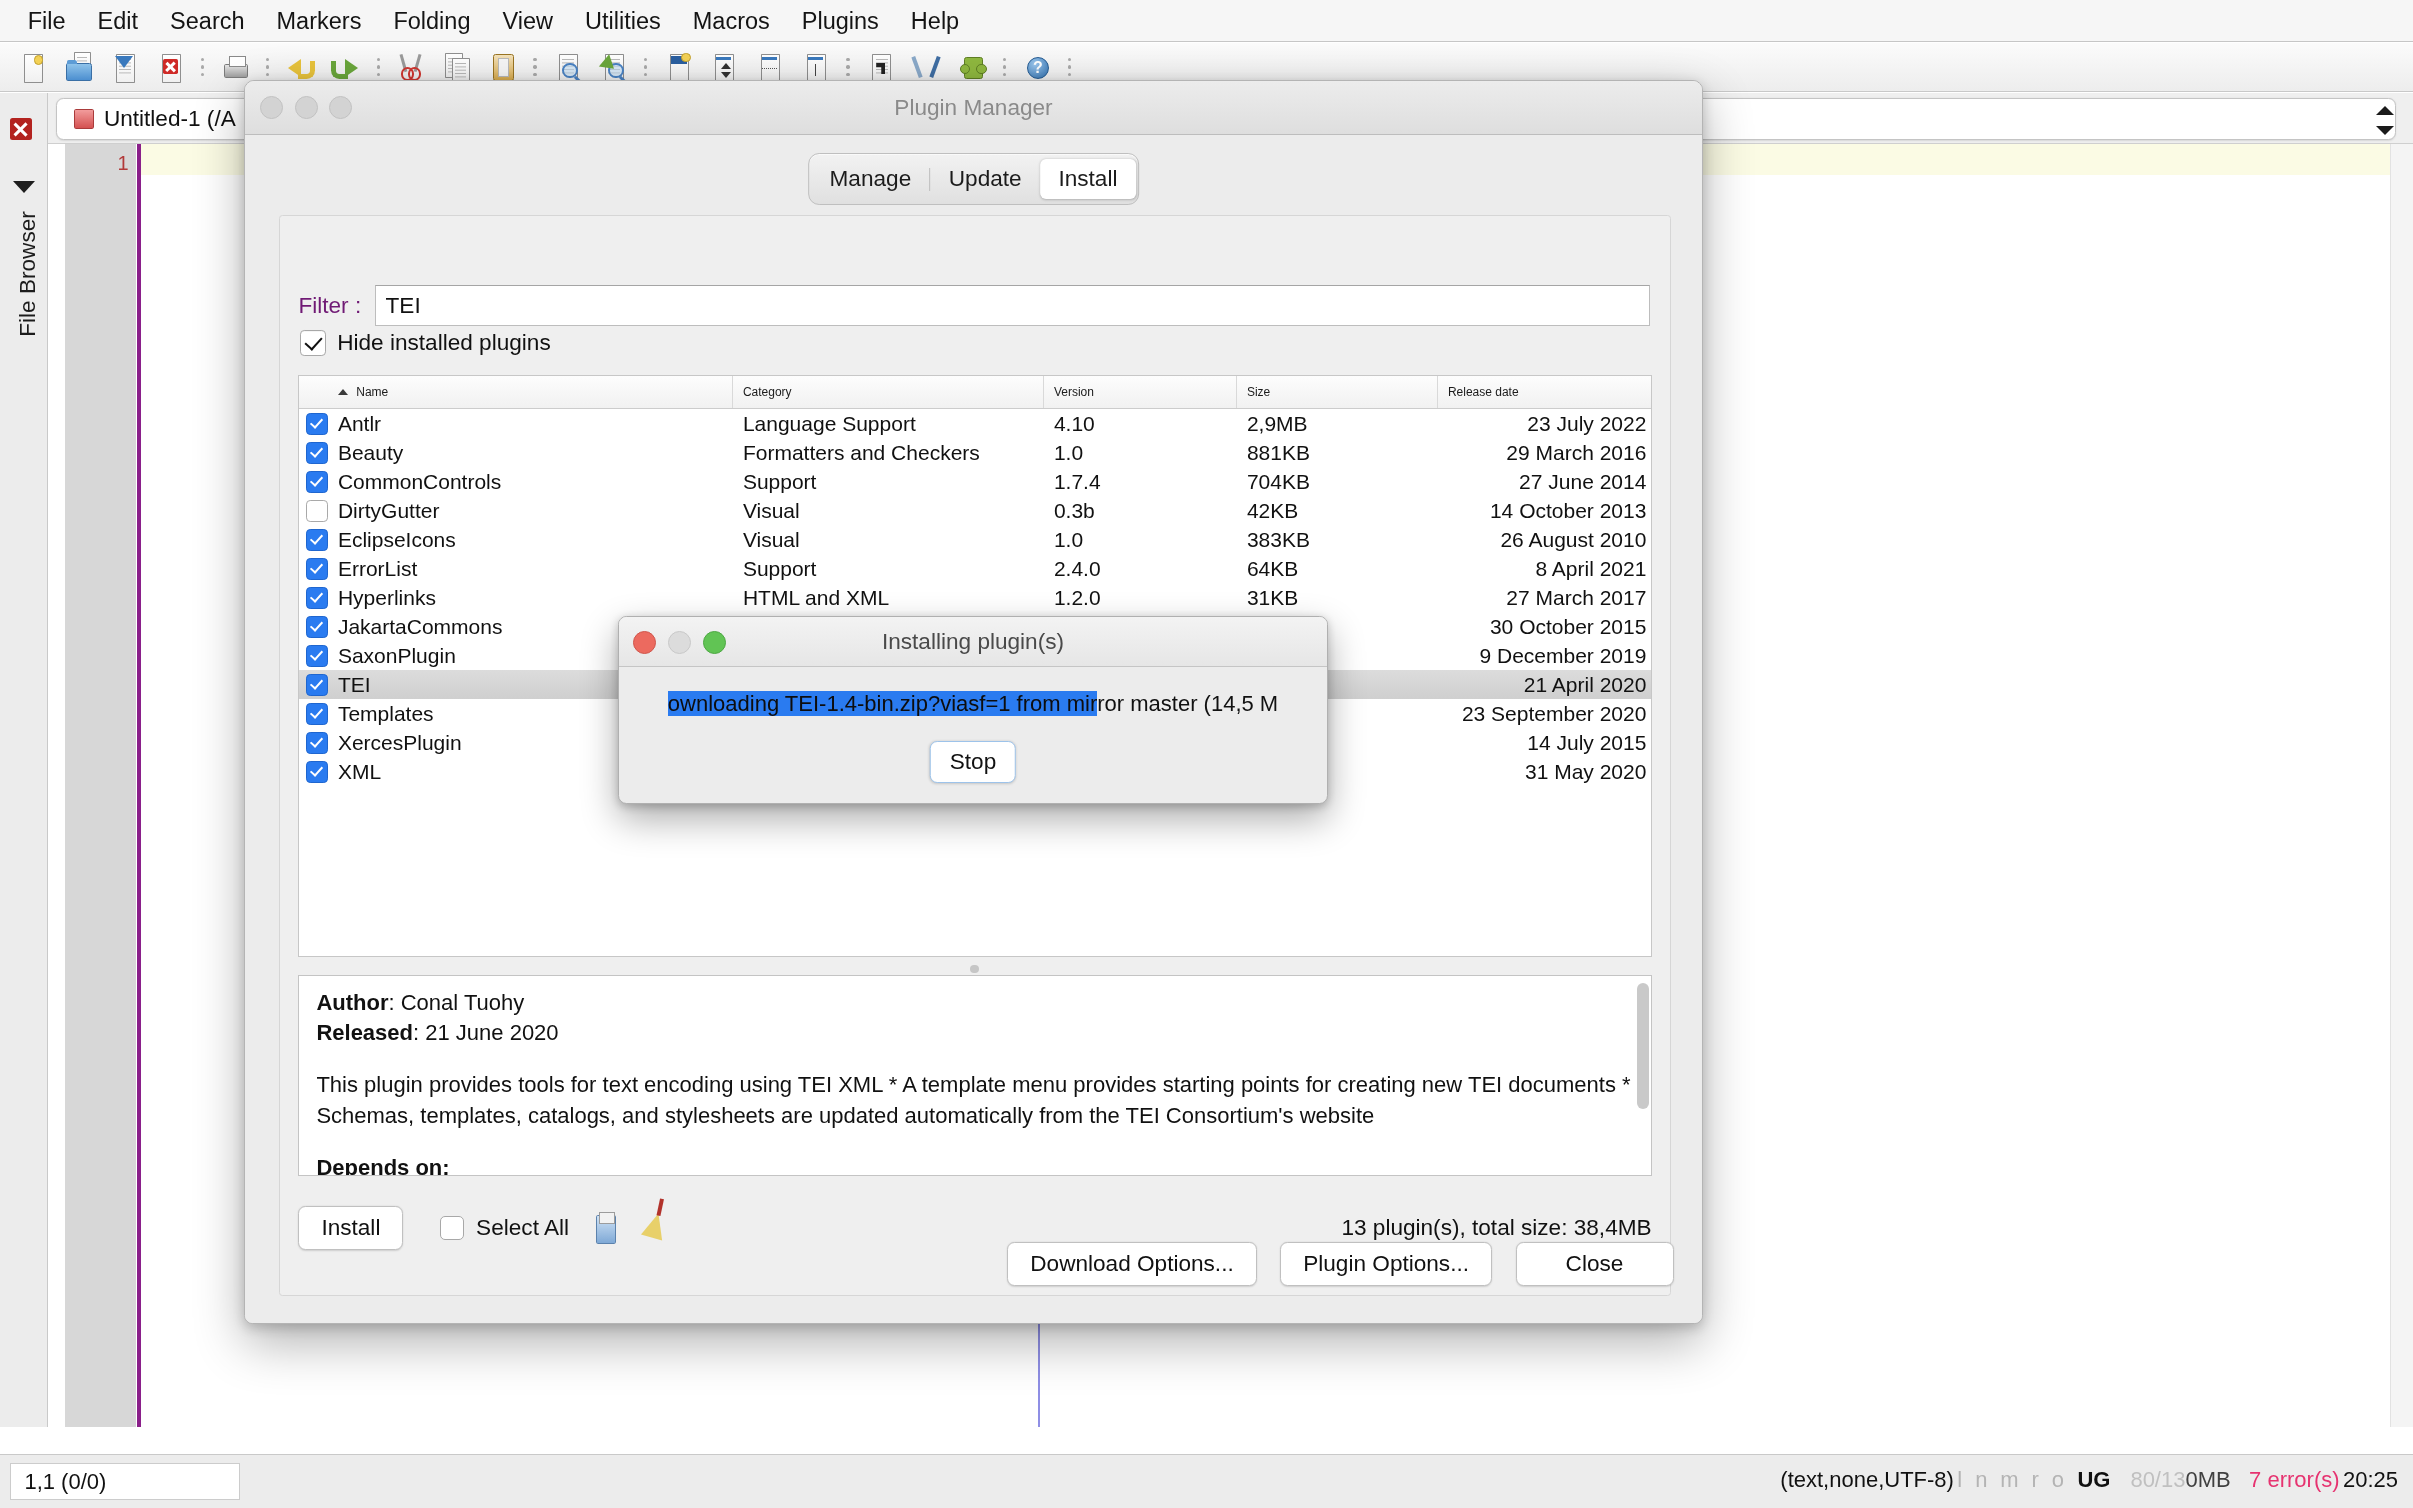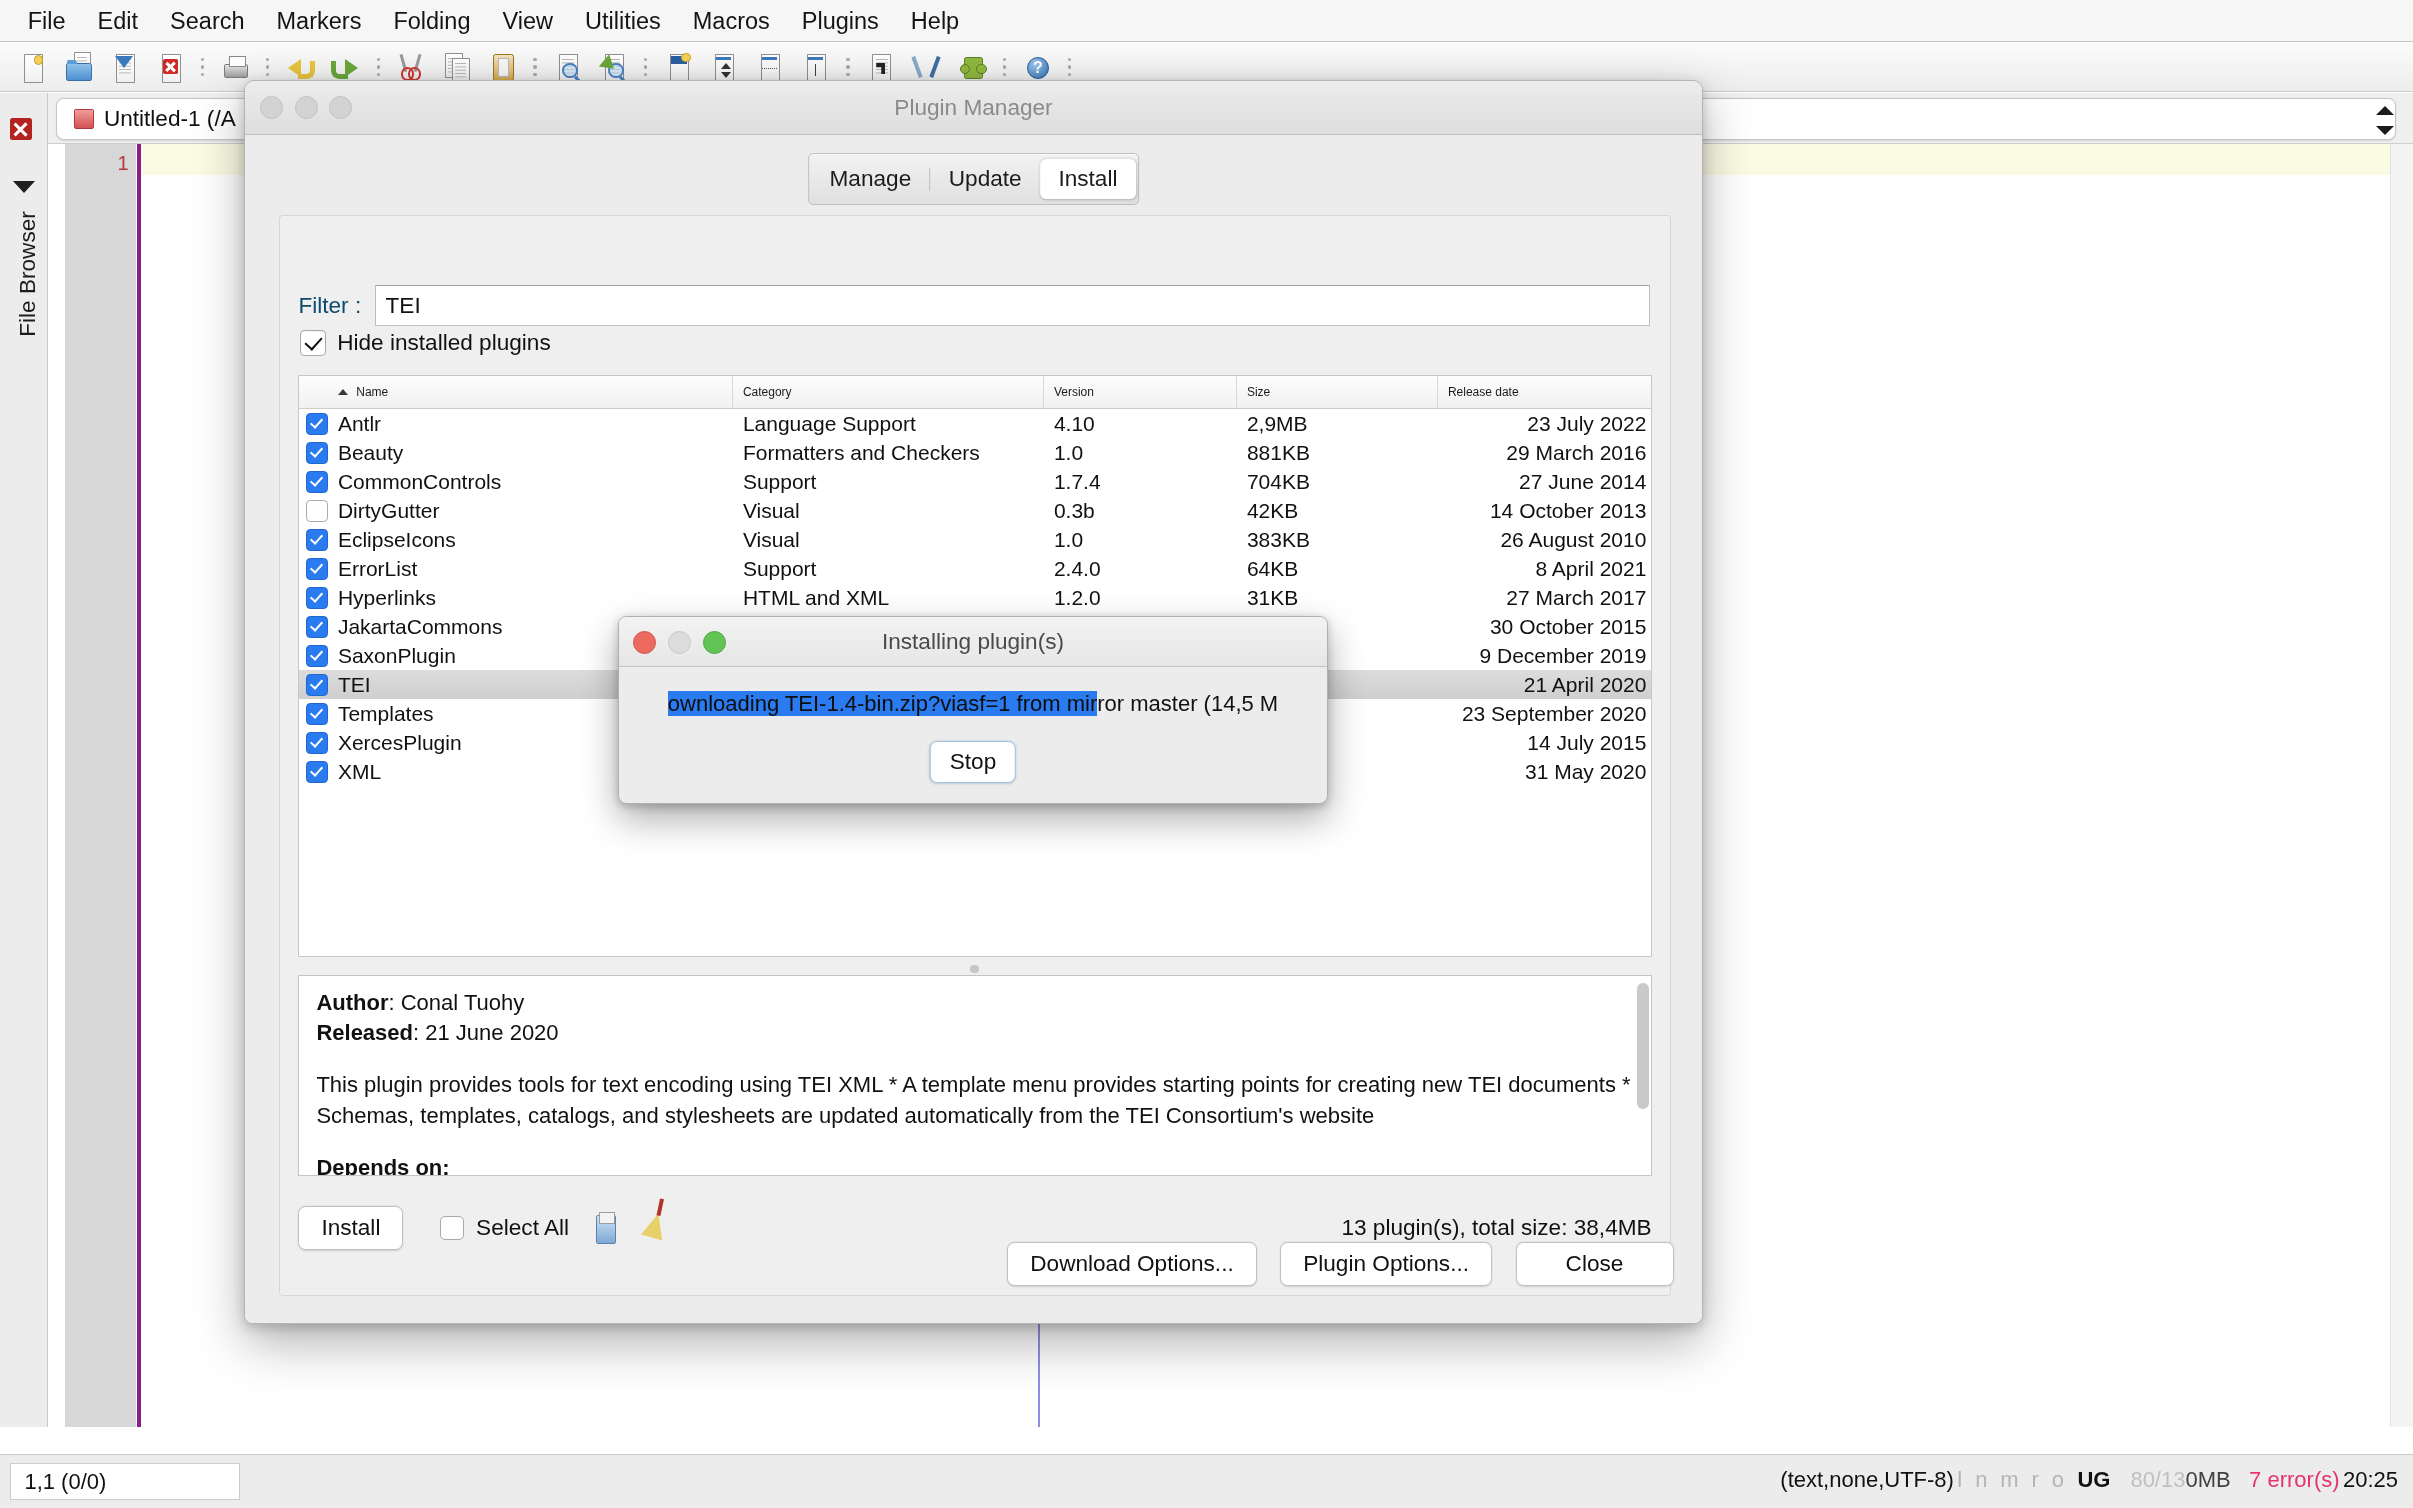--- a/index.html
+++ b/index.html
@@ -195,37 +195,37 @@
   .pm-title .t { font-size:22.6px; color:#8a8a8a; }
   .lights { position:absolute; left:15px; top:15px; display:flex; gap:11.7px;}
   .lights span { width:21px;height:21px;border-radius:50%; background:#d3d3d3; border:0.8px solid #c2c2c2;}
 
   .pm-body { position:relative; height:1188px; background:#ececec; }
 
   .tabs {
     position:absolute; left:50%; transform:translateX(-50%); top:18.4px;
     height:45px; display:flex; align-items:center;
     background:linear-gradient(#f2f2f2,#e0e0e0);
-    border:0.8px solid #bfbfbf; border-radius:5px; padding:2.5px;
+    border:0.8px solid #bfbfbf; border-radius:11px; padding:2.5px;
     box-shadow: inset 0 0.8px 0 rgba(255,255,255,.8);
   }
   .tab {
     font-size:22.6px; color:#1c1c1c; padding:0 18.4px; height:40px;
     display:flex; align-items:center; border-radius:5.9px; white-space:nowrap;
   }
   .tab.sel { background:#ffffff; box-shadow:0 0.8px 2.5px rgba(0,0,0,.22); }
   .tabdiv { width:0.8px; height:23.5px; background:#bdbdbd; }
 
   .panel {
     position:absolute; left:34px; top:80px; width:1390px; height:1079px;
     background:#efefef; border:0.8px solid #d6d6d6; border-radius:3.4px;
   }
 
   .filterrow { position:absolute; left:18.4px; top:70px; right:20px; height:39px; display:flex; align-items:center; }
-  .filterrow .lbl { font-size:22.6px; color:#0c4a6e; margin-right:13.4px; white-space:nowrap;}
+  .filterrow .lbl { font-size:22.6px; color:#701a75; margin-right:13.4px; white-space:nowrap;}
   .filterrow .fin {
     flex:1; height:39px; background:#fff; border:0.8px solid #bdbdbd; border-top-color:#a5a5a5;
     display:flex; align-items:center; padding:0 10px; font-size:22.6px; color:#111;
   }
 
   .hiderow { position:absolute; left:20px; top:114px; display:flex; align-items:center; }
   .cbx {
     width:23.5px;height:23.5px;border:0.8px solid #a8a8a8;border-radius:4.2px;background:#fff;
     display:flex;align-items:center;justify-content:center;margin-right:11.7px;
     box-shadow: inset 0 0.8px 0.8px rgba(0,0,0,.06);

